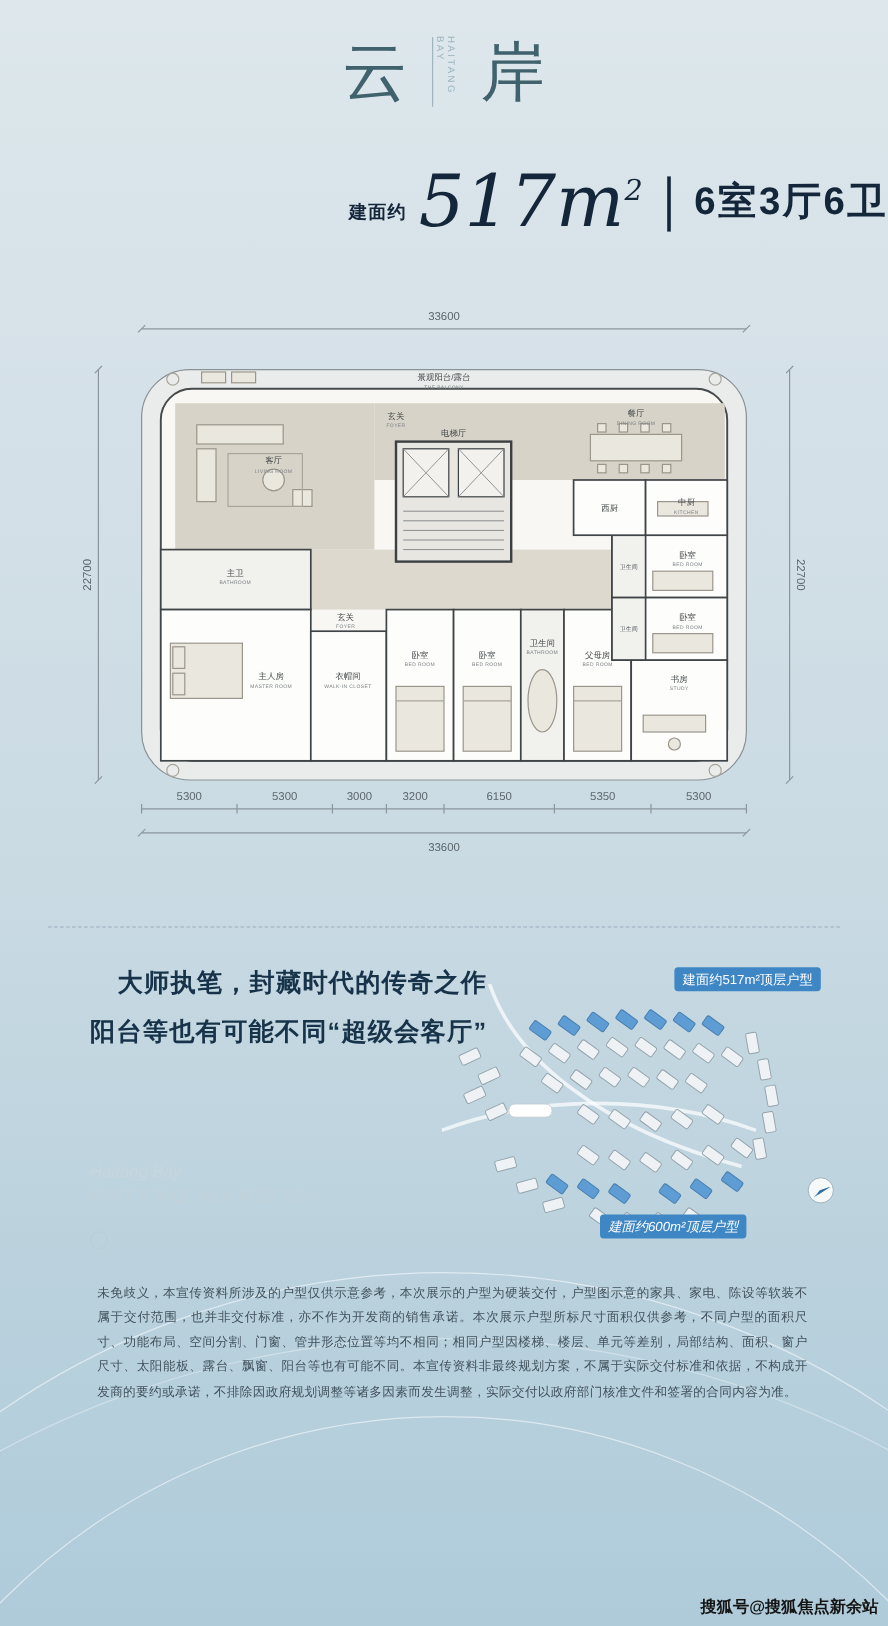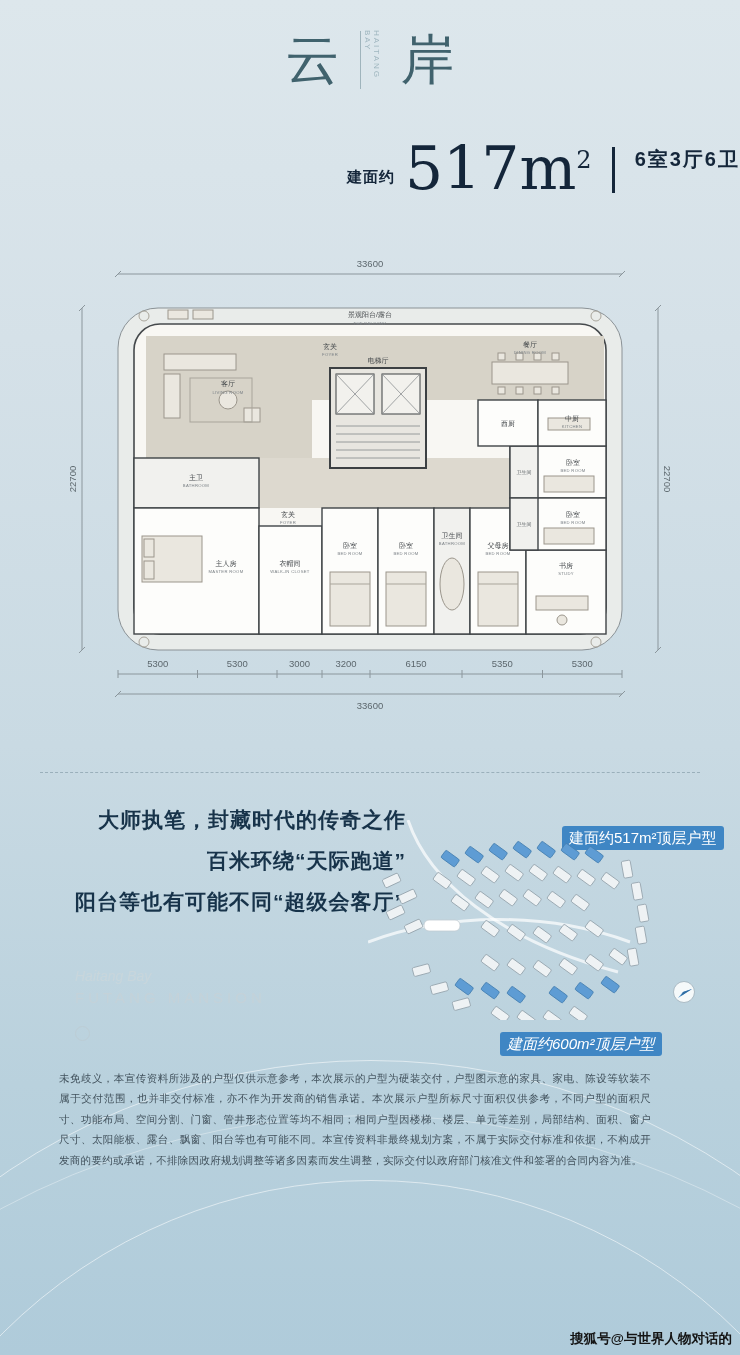--- a/index.html
+++ b/index.html
@@ -16,24 +16,24 @@
   
   .title-block{position:absolute;top:28px;left:0;right:0;display:flex;justify-content:center;align-items:center;gap:20px;}
   .title-char{font-family:"DejaVu Serif",serif;font-size:54px;color:#40626d;line-height:1.2;}
   .title-divider{display:flex;align-items:center;height:60px;}
   .vline{width:1px;height:58px;background:#9fb4bc;display:inline-block;}
   .vtext{writing-mode:vertical-rl;font-size:8px;letter-spacing:2px;color:#9fb6bf;margin-left:2px;}
 
   
   .spec-row{position:absolute;top:138px;left:0;right:0;display:flex;justify-content:flex-end;align-items:flex-end;color:#14263a;}
   .spec-prefix{font-size:15px;font-weight:600;margin:0 10px 11px 0;letter-spacing:1px;}
-  .spec-area{font-family:"DejaVu Serif",serif;font-size:60px;line-height:1;font-weight:500;}
+  .spec-area{font-family:"DejaVu Serif",serif;font-size:60px;line-height:1;font-weight:500;font-style:italic;}
   .spec-area sup{font-size:24px;}
   .spec-divider{width:3px;height:46px;background:#14263a;margin:0 20px 5px 20px;}
-  .spec-layout{font-size:20px;font-weight:700;margin-bottom:25px;letter-spacing:2px;}
+  .spec-layout{font-size:32px;font-weight:700;margin-bottom:8px;letter-spacing:2px;}
 
   
   .floorplan{position:absolute;left:30px;top:250px;}
   .floorplan .dimline{stroke:#8b969c;stroke-width:1;}
   .floorplan .dim-t{font-size:9.5px;fill:#5c676d;text-anchor:middle;font-family:"Liberation Sans",sans-serif;}
   .floorplan .room{fill:#fdfdfb;stroke:#3f4447;stroke-width:1.4;}
   .floorplan .wet{fill:#f1f1ee;stroke:#3f4447;stroke-width:1.4;}
   .floorplan .rl{font-size:7px;fill:#45494c;text-anchor:middle;}
   .floorplan .rl-sm{font-size:5px;fill:#5a5f63;text-anchor:middle;}
   .floorplan .rle{font-size:4.2px;fill:#7c8287;text-anchor:middle;letter-spacing:0.3px;}
@@ -49,29 +49,29 @@
 
   
   .watermark{position:absolute;left:75px;top:968px;}
   .wm1{font-size:14px;font-style:italic;color:#c8d6dc;}
   .wm2{font-size:15px;letter-spacing:4px;color:#c4d2d9;margin-top:5px;}
   .wm-icon{margin-top:20px;width:13px;height:13px;border:1.5px solid #bccdd5;border-radius:50%;}
 
   
   .siteplan-wrap{position:absolute;left:368px;top:800px;width:352px;height:245px;}
   .siteplan-svg{position:absolute;left:0;top:20px;}
-  .badge{position:absolute;background:#3f86c4;color:#fff;font-size:15px;padding:2.5px 7px;border-radius:3px;white-space:nowrap;margin-top:20px;}
+  .badge{position:absolute;background:#3f86c4;color:#fff;font-size:11px;padding:2.5px 7px;border-radius:3px;white-space:nowrap;}
   .badge-top{left:194px;top:6px;}
   .badge-bottom{left:132px;top:212px;font-style:italic;}
   .bg{fill:#eef2f4;stroke:#93a2ab;stroke-width:0.8;}
   .bb{fill:#5e9cd4;stroke:#467fb0;stroke-width:0.8;}
   .road{fill:none;stroke:rgba(255,255,255,0.7);stroke-width:3;}
 
   
-  .disclaimer{position:absolute;left:59px;top:1068px;width:592px;margin:0;font-size:10.5px;line-height:1.95;color:#42525d;text-align:justify;letter-spacing:0.3px;}
+  .disclaimer{position:absolute;left:81px;top:1068px;width:592px;margin:0;font-size:10.5px;line-height:1.95;color:#42525d;text-align:justify;letter-spacing:0.3px;}
 
   
   .footer-credit{position:absolute;right:8px;top:1330px;font-size:13.5px;font-weight:600;color:#141414;}
 </style>
 </head>
 <body>
 
 <div class="page">
   <div class="arc arc1"></div>
   <div class="arc arc2"></div>
@@ -248,21 +248,20 @@
       <text class="rle" x="543" y="274">BED ROOM</text>
       <text class="rl-sm" x="494" y="224">卫生间</text>
       <text class="rl-sm" x="494" y="276">卫生间</text>
     </g>
   </svg>
 
   <div class="section-divider"></div>
 
   <div class="marketing">
     <p>大师执笔，封藏时代的传奇之作</p>
-    <p>百米环绕“天际跑道”</p>
     <p>阳台等也有可能不同“超级会客厅”</p>
   </div>
 
   <div class="watermark">
     <div class="wm1">Haitang Bay</div>
     <div class="wm2">FUTANG MANSION</div>
     <div class="wm-icon"></div>
   </div>
 
   <div class="siteplan-wrap">
@@ -338,14 +337,14 @@
         <circle r="10.5" fill="rgba(255,255,255,0.85)" stroke="#9fb0ba" stroke-width="0.8"></circle>
         <polygon points="-6,6 8,-3 -1,0" fill="#4d8ec6"></polygon>
         <polygon points="-1,0 8,-3 -3,4" fill="#2f6da3"></polygon>
       </g>
     </svg>
     <div class="badge badge-bottom">建面约600m²顶层户型</div>
   </div>
 
   <p class="disclaimer">未免歧义，本宣传资料所涉及的户型仅供示意参考，本次展示的户型为硬装交付，户型图示意的家具、家电、陈设等软装不属于交付范围，也并非交付标准，亦不作为开发商的销售承诺。本次展示户型所标尺寸面积仅供参考，不同户型的面积尺寸、功能布局、空间分割、门窗、管井形态位置等均不相同；相同户型因楼梯、楼层、单元等差别，局部结构、面积、窗户尺寸、太阳能板、露台、飘窗、阳台等也有可能不同。本宣传资料非最终规划方案，不属于实际交付标准和依据，不构成开发商的要约或承诺，不排除因政府规划调整等诸多因素而发生调整，实际交付以政府部门核准文件和签署的合同内容为准。</p>
 
-  <div class="footer-credit">搜狐号@与世界人物对话的</div>
+  <div class="footer-credit">搜狐号@搜狐焦点新余站</div>
 </div>
 
 </body></html>

